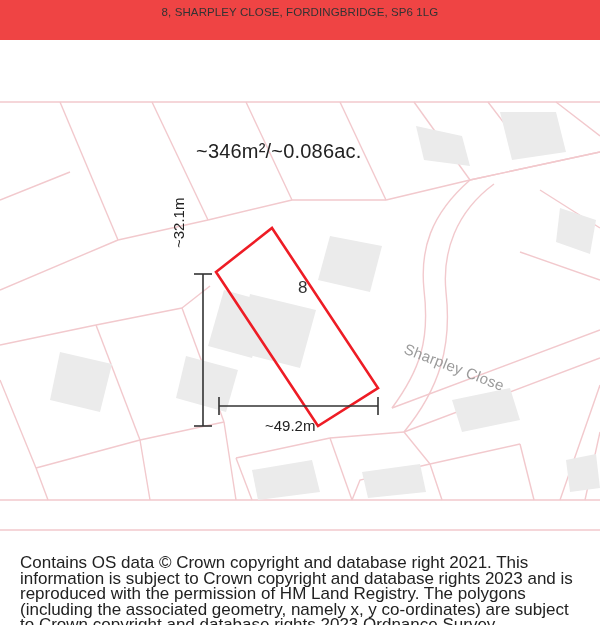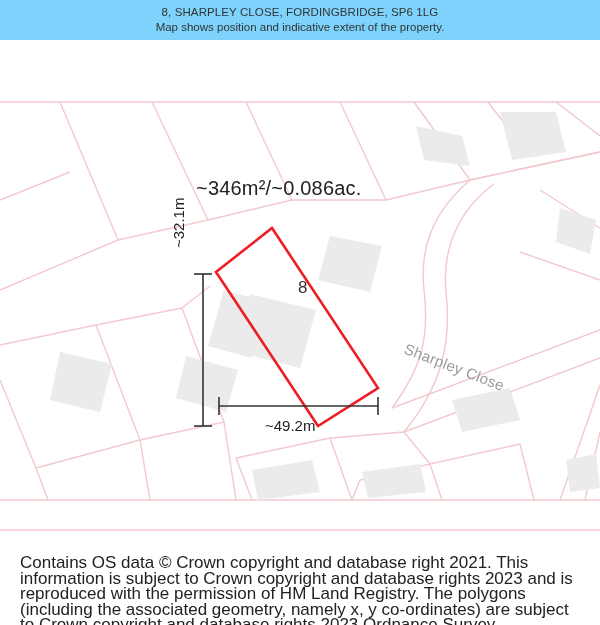--- a/index.html
+++ b/index.html
@@ -7,21 +7,21 @@
     margin: 0; padding: 0;
     width: 600px; height: 625px;
     background: #ffffff;
     font-family: "Liberation Sans", sans-serif;
   }
   #page {
     position: relative;
     width: 600px;
     height: 625px;
     overflow: hidden;
-    background: #7dd3fc;
+    background: #ef4444;
   }
   
   .header {
     position: absolute;
     top: 0; left: 0; right: 0;
     height: 40px;
     text-align: center;
     padding-top: 5px;
   }
   .header .title {
@@ -45,21 +45,20 @@
   }
   .map-svg { display: block; }
   
   .area-label {
     position: absolute;
     left: 196px;
     top: 100px;
     font-size: 20px;
     color: #222222;
     letter-spacing: 0.2px;
-    margin-top: 37px;
   }
   .plot-number {
     position: absolute;
     left: 298px;
     top: 238px;
     font-size: 17px;
     color: #333333;
   }
   .dim-vert {
     position: absolute;
@@ -113,21 +112,20 @@
     background: #e8e8e8;
   }
 </style>
 </head>
 <body>
 
 <div id="page">
 
   <div class="header">
     <div class="title">8, SHARPLEY CLOSE, FORDINGBRIDGE, SP6 1LG</div>
-    <div class="subtitle">Map shows position and indicative extent of the property.</div>
   </div>
 
   <div class="map-wrap">
     <svg class="map-svg" width="600" height="493" viewBox="0 0 600 493">
 
       <g stroke="#f2c9cd" stroke-width="1.4" fill="none">
         <path d="M0 62 L600 62"></path>
         <path d="M0 460 L600 460"></path>
         <path d="M0 490 L600 490"></path>
 

